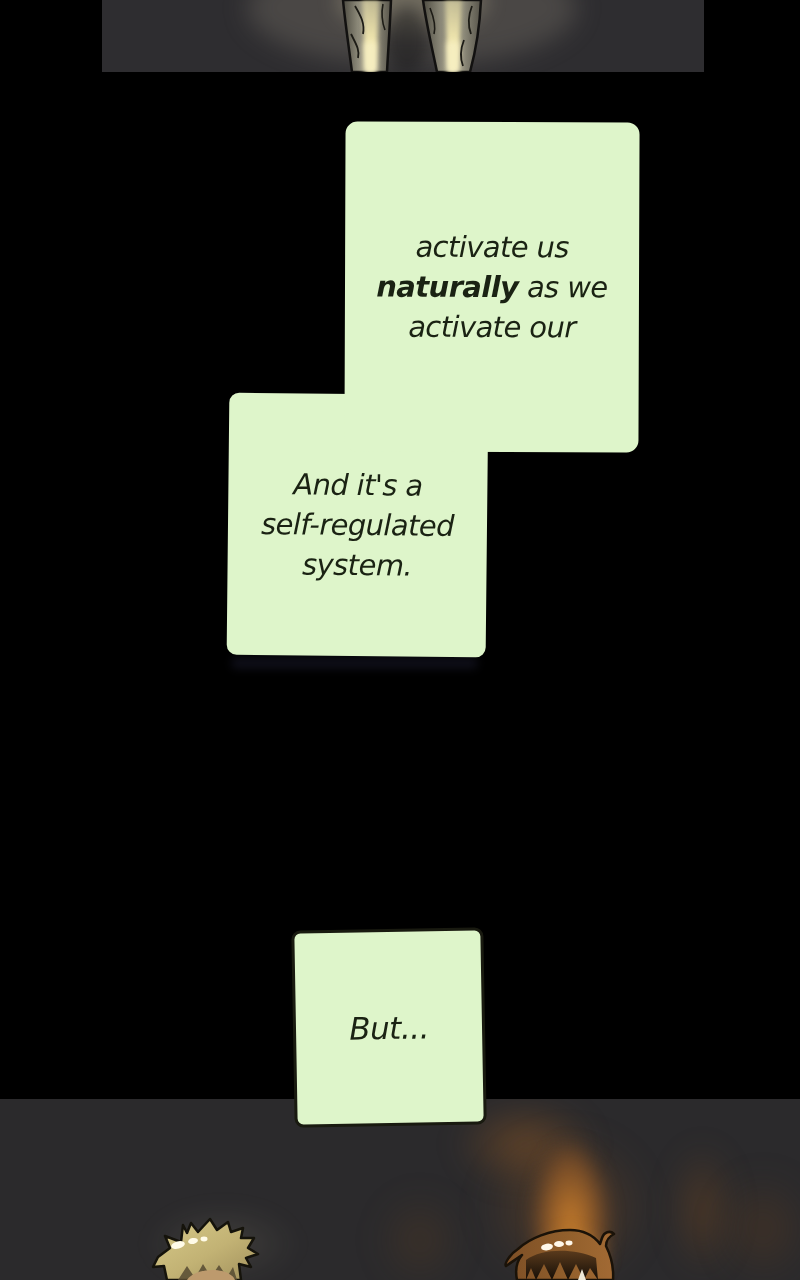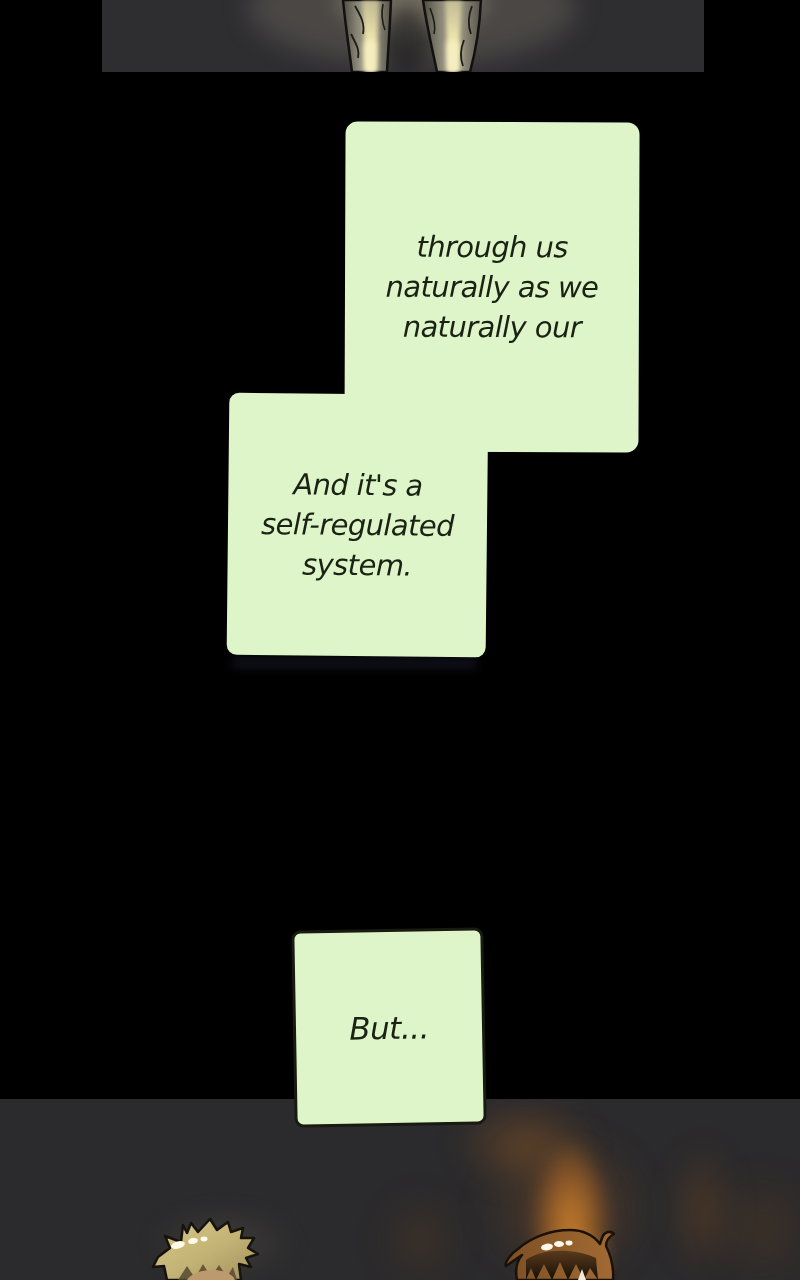--- a/index.html
+++ b/index.html
@@ -31,21 +31,21 @@
   #bubble-system{
     left:228px;top:394px;width:259px;height:262px;border-radius:10px;
     font-size:29px;line-height:40px;letter-spacing:-0.6px;transform:rotate(0.6deg);
     z-index:5;
   }
   #bubble-but{
     left:293px;top:929px;width:192px;height:197px;border-radius:9px;
     border:3px solid #191a10;box-sizing:border-box;
     font-size:31px;letter-spacing:-0.5px;transform:rotate(-1deg);
   }
-  .bold-word{font-weight:normal;}
+  .bold-word{font-weight:bold;}
   .bubble-shadow{
     position:absolute;left:231px;top:657px;width:247px;height:12px;
     background:rgba(28,28,48,0.5);filter:blur(4px);border-radius:6px;z-index:1;
   }
 
   
   .panel-bottom{
     position:absolute;left:0;top:1099px;width:800px;height:181px;
     background:#2b2a2c;overflow:hidden;z-index:2;
   }
@@ -117,23 +117,23 @@
         <path d="M370,6 C366,16 366,26 369,34" stroke="#1d1c16" stroke-width="1.8" fill="none"></path>
         <path d="M362,40 C358,50 358,58 361,66" stroke="#1d1c16" stroke-width="1.8" fill="none"></path>
         <path d="M328,8 C332,18 334,26 332,34" stroke="#1d1c16" stroke-width="1.6" fill="none"></path>
       </g>
     </svg>
   </div>
 
   <div class="bubble-shadow"></div>
 
   <div class="bubble" id="bubble-aura">
-    <div class="ln">through us</div>
+    <div class="ln">activate us</div>
     <div class="ln"><span class="bold-word">naturally</span><span> as we</span></div>
-    <div class="ln">naturally our</div>
+    <div class="ln">activate our</div>
   </div>
 
   <div class="bubble" id="bubble-system">
     <div class="ln">And it's a</div>
     <div class="ln">self-regulated</div>
     <div class="ln">system.</div>
   </div>
 
   <div class="bubble" id="bubble-but">
     <div class="ln">But...</div>

